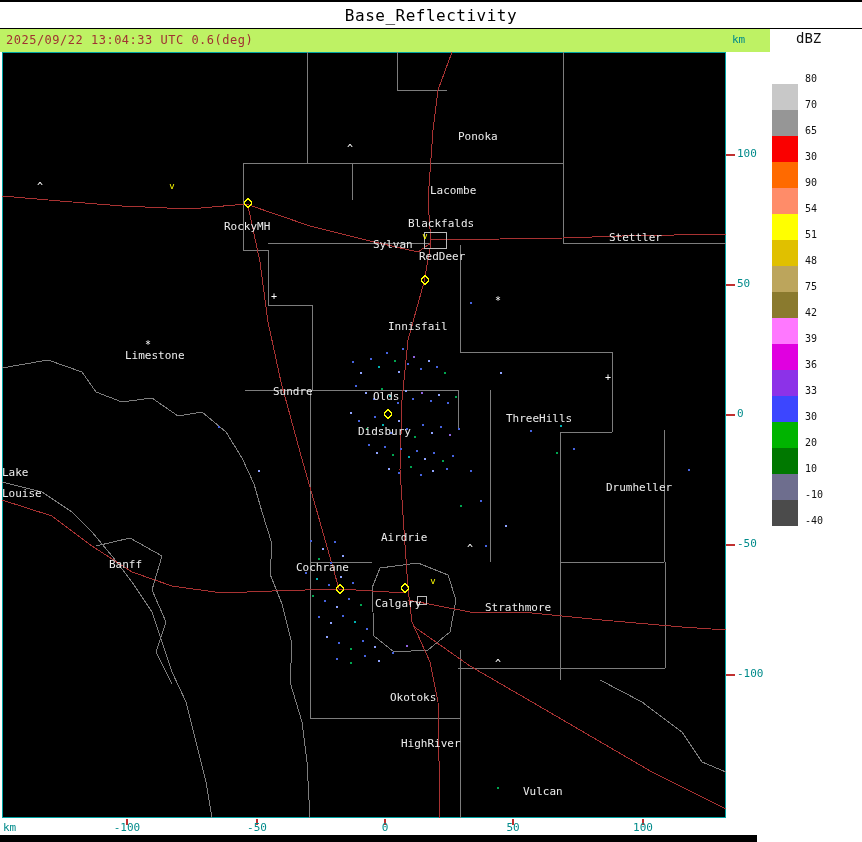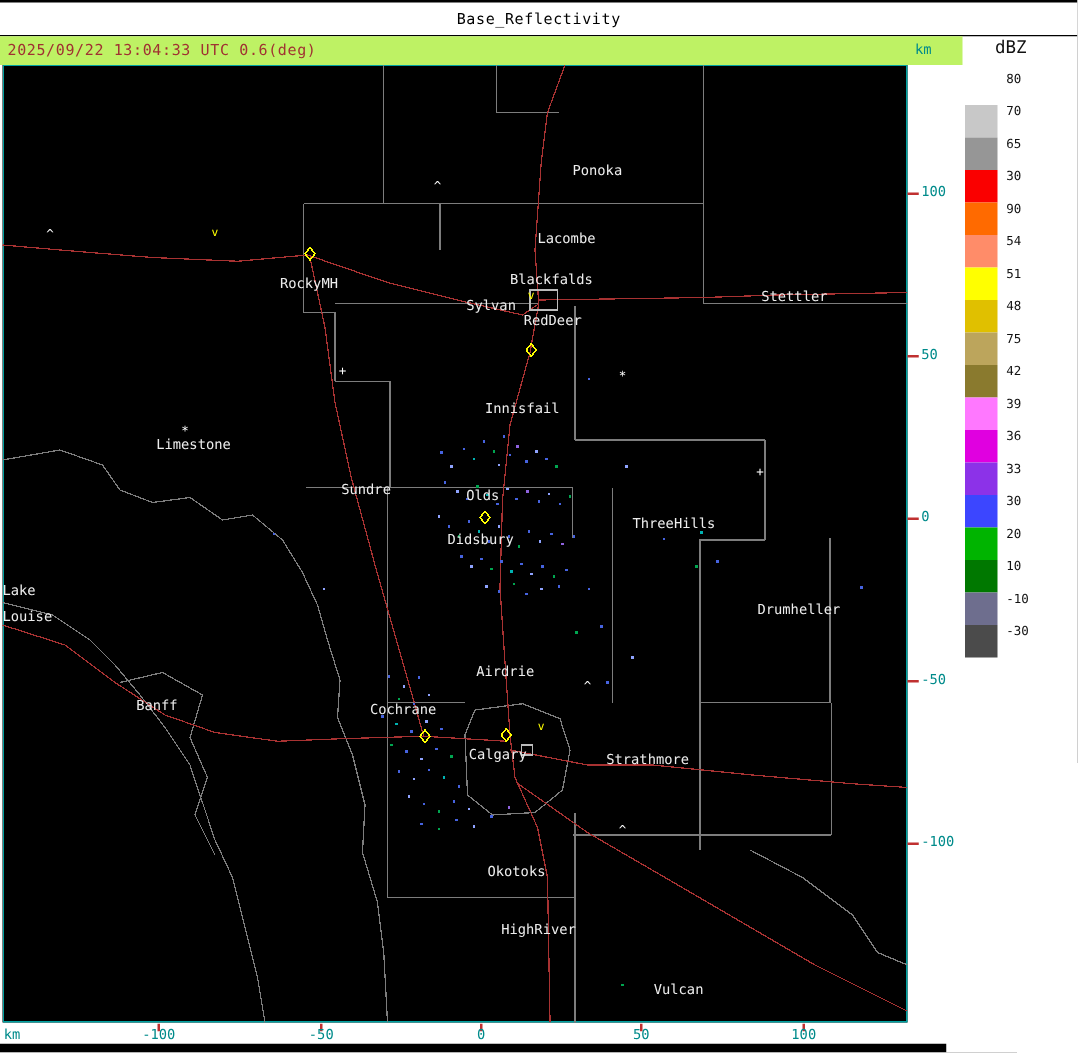--- a/index.html
+++ b/index.html
@@ -1,33 +1,33 @@
 <!DOCTYPE html>
 <html><head>
 <meta charset="utf-8">
 <style>
   html,body{margin:0;padding:0;background:#fff;}
   .root{position:relative;width:862px;height:842px;background:#ffffff;
         font-family:"DejaVu Sans Mono",monospace;overflow:hidden;}
   .titlebar{position:absolute;left:0;top:0;width:862px;height:29px;background:#fff;
         border-top:2px solid #000;border-bottom:1px solid #000;box-sizing:border-box;
         display:flex;align-items:center;justify-content:center;
-        font-size:12px;color:#000;letter-spacing:0.5px;}
+        font-size:16px;color:#000;letter-spacing:0.5px;}
   .infobar{position:absolute;left:0;top:29px;width:770px;height:23px;background:#bef264;}
   .timestamp{position:absolute;left:6px;top:4px;font-size:12px;color:#a03232;letter-spacing:0.5px;}
   .unit-right{position:absolute;left:732px;top:4px;font-size:11px;color:#008b8b;}
   .map{position:absolute;left:2px;top:52px;width:724px;height:766px;background:#000;}
   #map-svg{display:block;}
   #map-svg text{font-family:"DejaVu Sans Mono",monospace;}
   .axis-label{position:absolute;font-size:11px;color:#008b8b;}
   .tick{position:absolute;background:#c03030;}
   .bottom-strip{position:absolute;left:0;top:835px;width:757px;height:7px;background:#000;}
   .legend{position:absolute;left:772px;top:30px;width:88px;}
   .legend-title{font-size:14px;color:#111;margin-left:24px;margin-bottom:12px;}
-  .legend-row{display:flex;align-items:flex-start;height:26px;}
+  .legend-row{display:flex;align-items:flex-end;height:26px;}
   .legend-swatch{width:26px;height:26px;flex:0 0 26px;}
   .legend-label{font-size:10px;color:#111;margin-left:7px;}
   .km-bottom-left{position:absolute;left:3px;top:821px;font-size:11px;color:#008b8b;}
 </style>
 </head>
 <body>
 
 <div class="root">
 
   <div class="titlebar">
@@ -324,18 +324,18 @@
         <div class="legend-row">
           <div class="legend-swatch" style="background: rgb(0, 120, 0);"></div>
           <span class="legend-label">10</span>
         </div>
         <div class="legend-row">
           <div class="legend-swatch" style="background: rgb(110, 110, 142);"></div>
           <span class="legend-label">-10</span>
         </div>
         <div class="legend-row">
           <div class="legend-swatch" style="background: rgb(75, 75, 75);"></div>
-          <span class="legend-label">-30</span>
+          <span class="legend-label">-40</span>
         </div>
       </div>
   </div>
 
 </div>
 
 </body></html>

